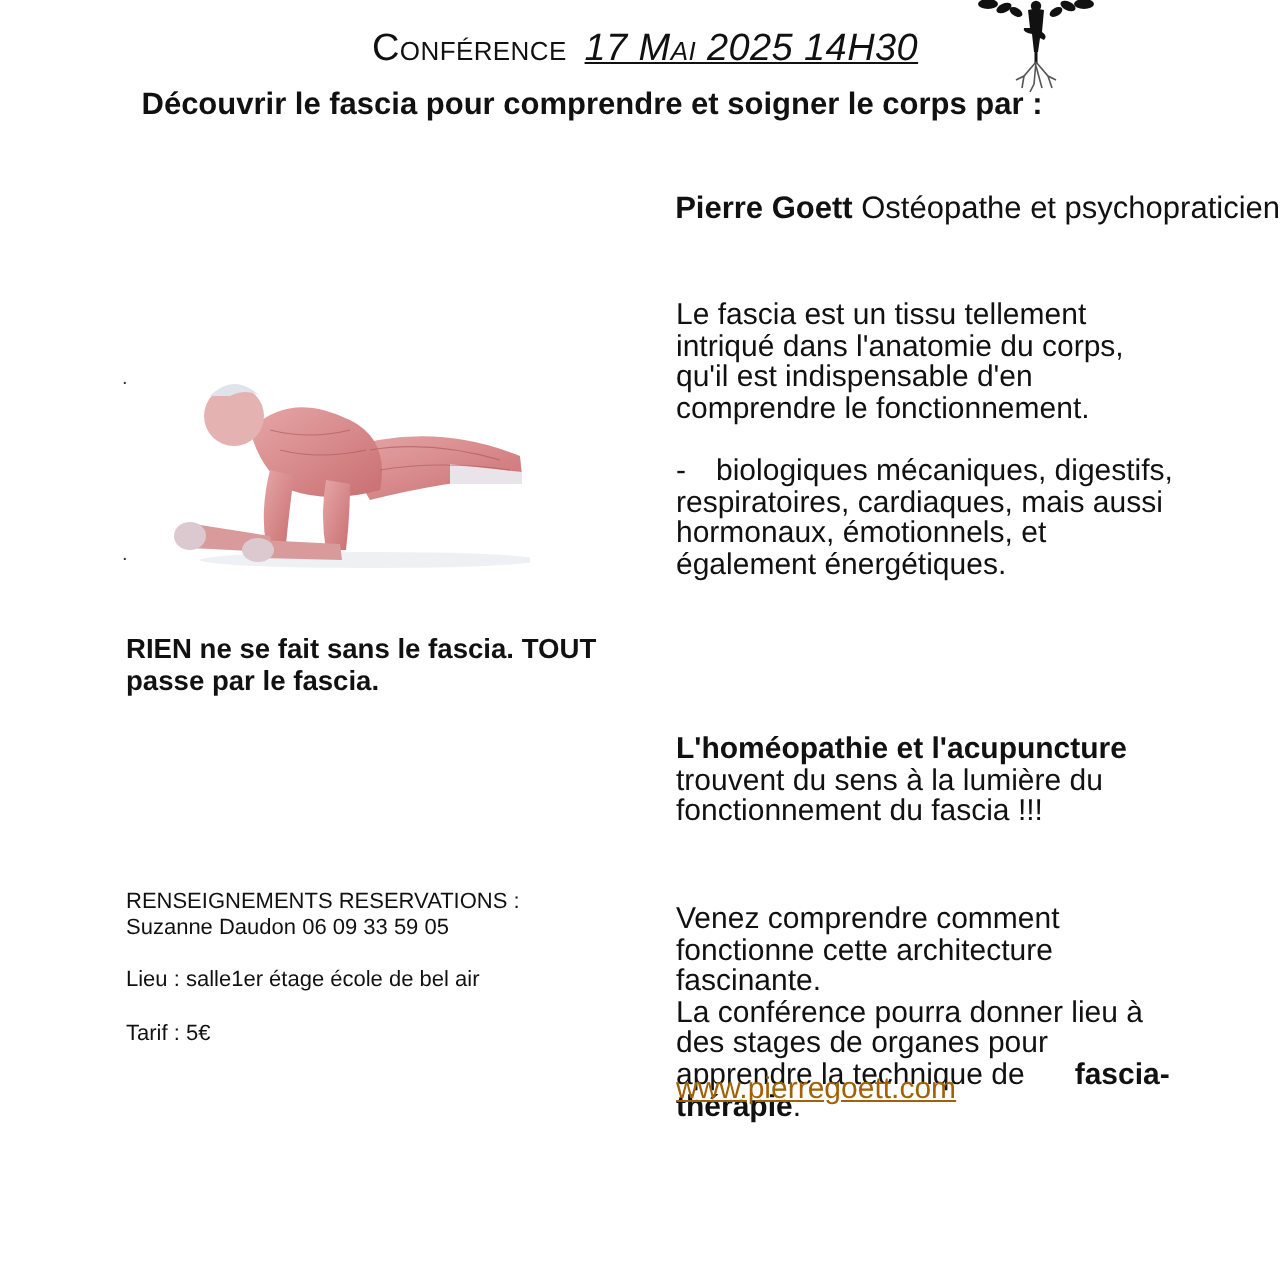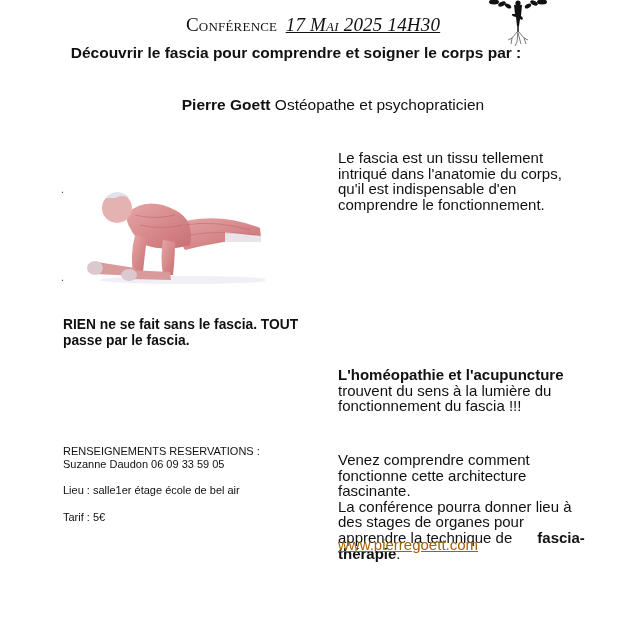--- a/index.html
+++ b/index.html
@@ -1,22 +1,22 @@
 <!DOCTYPE html>
 <html><head>
   <meta charset="utf-8">
   <style>
     html, body { margin:0; padding:0; background:#ffffff; }
     body { width:640px; height:640px; position:relative; overflow:hidden; font-family:"Liberation Sans", sans-serif; color:#111; }
     .abs { position:absolute; }
-    .conf { top:14px; left:186px; font-family:Liberation Serif, serif; font-size:17px; letter-spacing:0.2px; white-space:nowrap;text-align:right; }
+    .conf { top:14px; left:186px; font-family:Liberation Sans, sans-serif; font-size:17px; letter-spacing:0.2px; white-space:nowrap;text-align:right; }
     .conf .sc { font-variant:small-caps; font-size:19px; }
     .conf .date { font-style:italic; text-decoration:underline; margin-left:4px; font-variant:small-caps; font-size:19px; }
     .subtitle { top:44px; left:0; width:580px; text-align:center; font-weight:bold; font-size:15.5px; padding-left:12px; box-sizing:border-box; }
-    .author { top:96px; left:0; width:640px; text-align:center; font-size:15.5px; padding-left:26px; box-sizing:border-box; }
+    .author { top:96px; left:0; width:640px; text-align:right; font-size:15.5px; padding-left:26px; box-sizing:border-box; }
     .author b { font-weight:bold; }
     .tree { top:0; left:484px; width:70px; height:48px; }
     .col-right { left:338px; width:250px; font-size:15px; line-height:15.6px; }
     .p1 { top:150px; }
     .p2 { top:228px; }
     .p3 { top:367px; }
     .p4 { top:452px; }
     .p5 { top:537px; }
     .p3 b { font-weight:bold; }
     .dash { display:inline-block; width:20px; }
@@ -107,20 +107,21 @@
 <div class="abs info i1">
   <div>RENSEIGNEMENTS RESERVATIONS :</div>
   <div>Suzanne Daudon 06 09 33 59 05</div>
 </div>
 <div class="abs info i2">Lieu : salle1er étage école de bel air</div>
 <div class="abs info i3">Tarif : 5€</div>
 
 <div class="abs col-right p1">Le fascia est un tissu tellement intriqué dans l'anatomie du corps, qu'il est indispensable d'en comprendre le fonctionnement.</div>
 
 <div class="abs col-right p2">
+  <div><span class="dash">-</span><span>biologiques mécaniques, digestifs, respiratoires, cardiaques, mais aussi hormonaux, émotionnels, et également énergétiques.</span></div>
 </div>
 
 <div class="abs col-right p3">
   <b>L'homéopathie et l'acupuncture</b>
   <div>trouvent du sens à la lumière du fonctionnement du fascia !!!</div>
 </div>
 
 <div class="abs col-right p4">
   <div>Venez comprendre comment fonctionne cette architecture fascinante.</div>
   <div><span>La conférence pourra donner lieu à des stages de organes pour apprendre la technique de</span>&nbsp;&nbsp;&nbsp;&nbsp;&nbsp;&nbsp;<b>fascia-thérapie</b><span>.</span></div>

